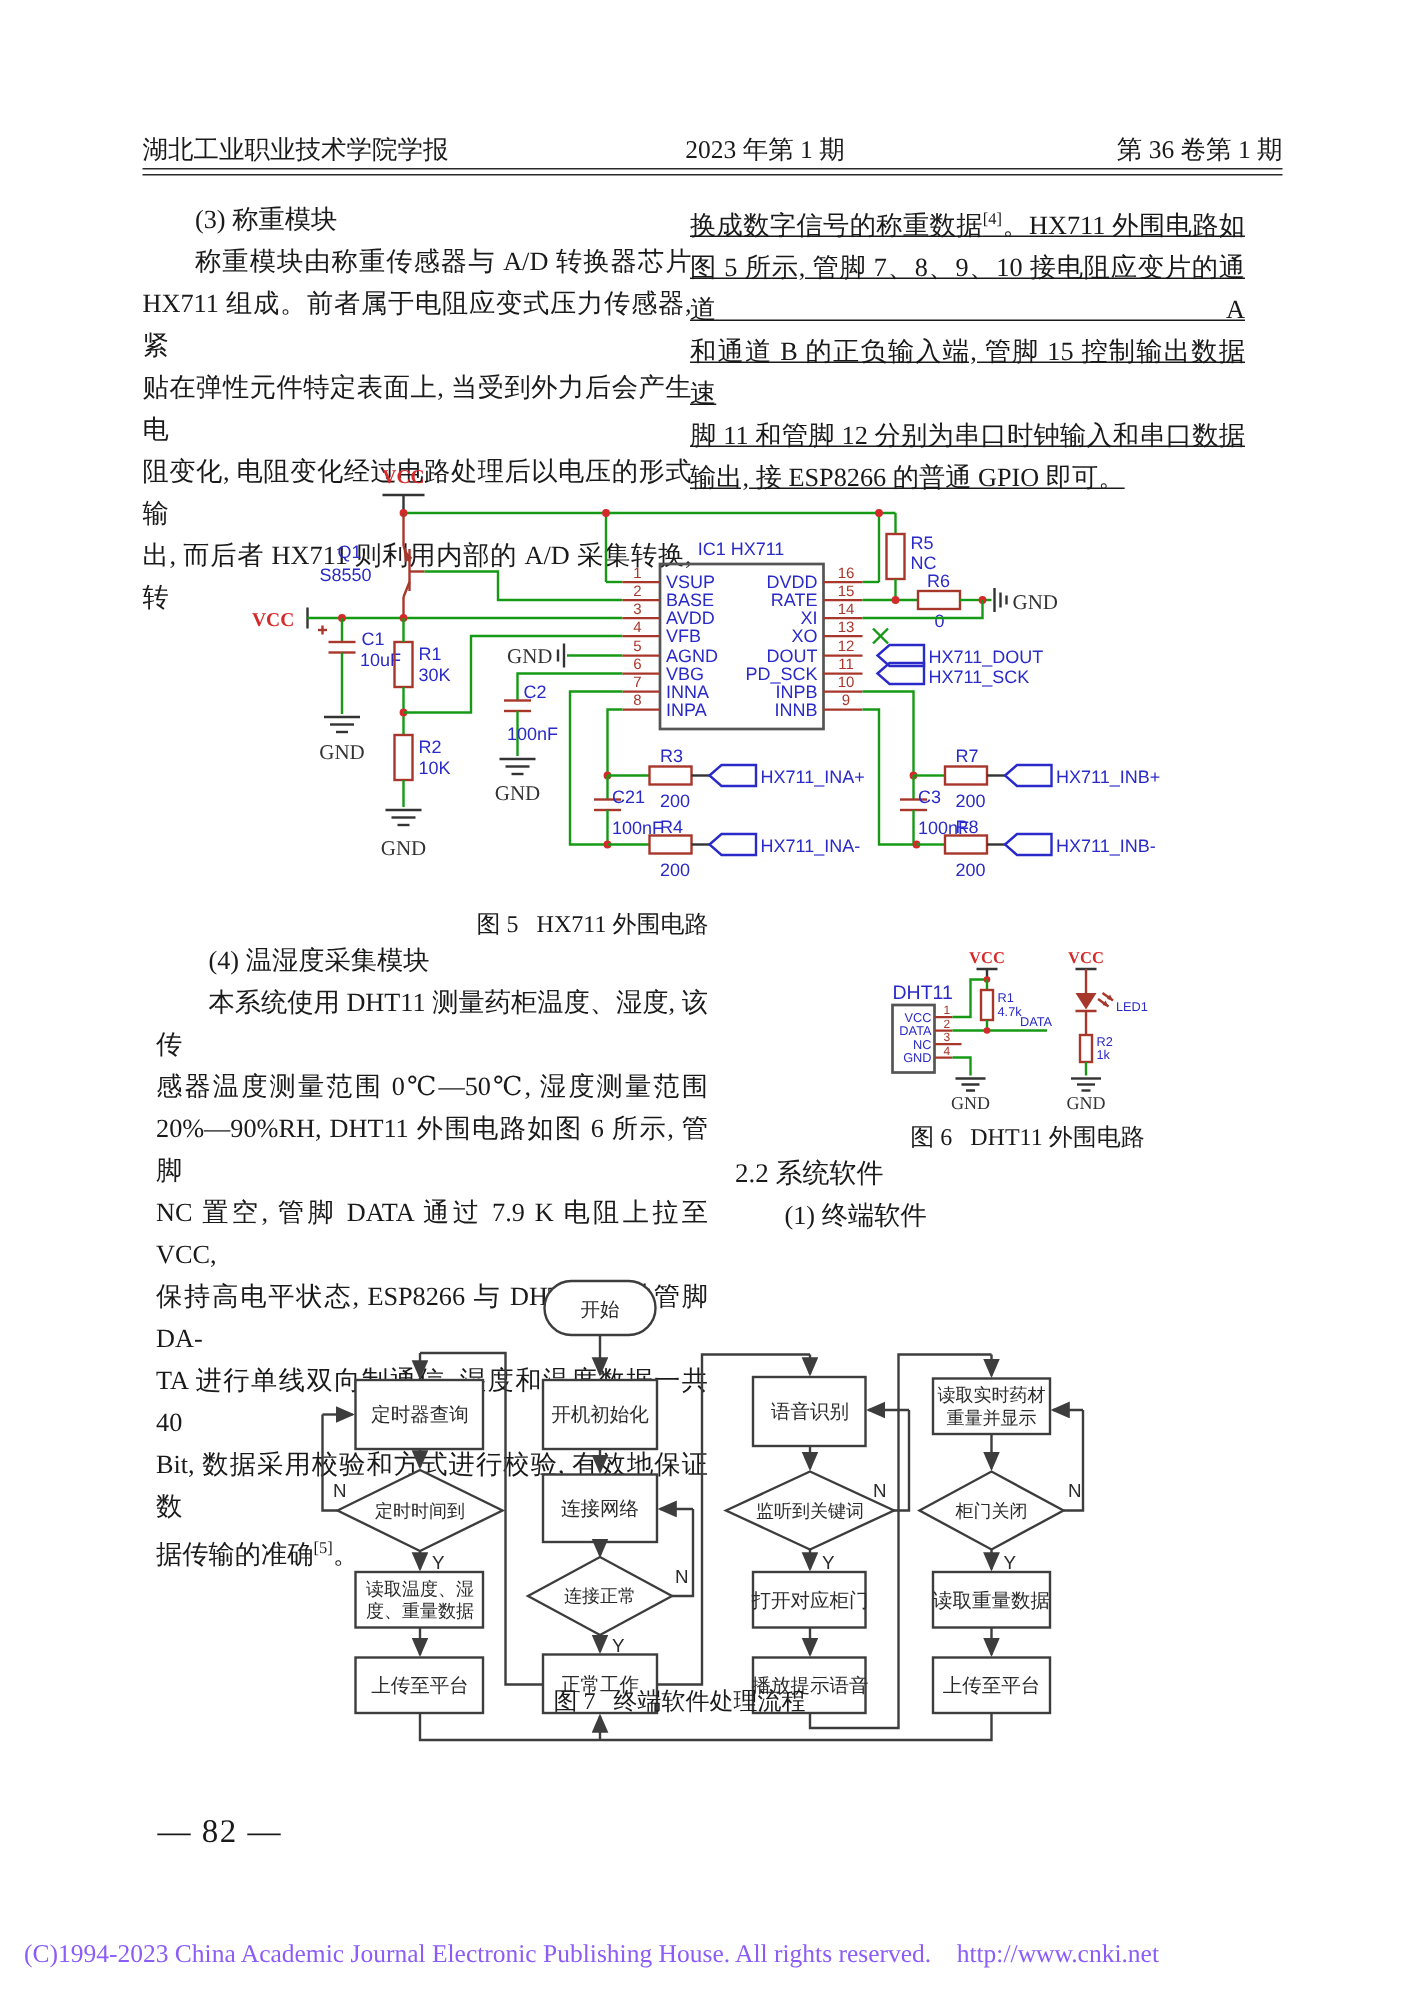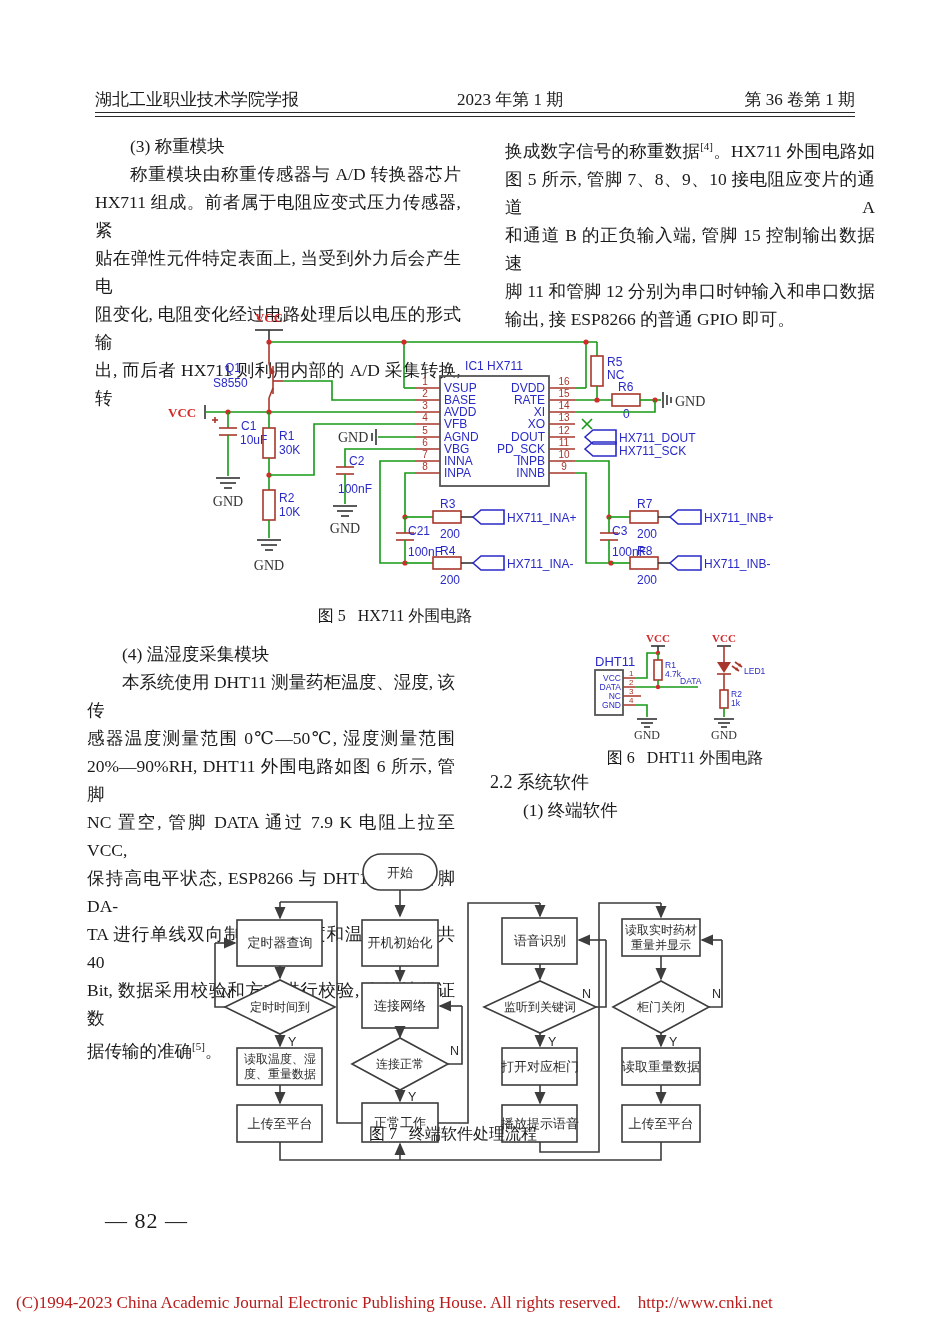--- a/index.html
+++ b/index.html
@@ -9,21 +9,21 @@
   .hdr{font-size:17px;white-space:nowrap;}
   .rule2{height:3px;border-top:1.6px solid #2a2a2a;border-bottom:1.6px solid #2a2a2a;}
   .col{font-size:17.5px;}
   .tline{width:100%;font-size:17.5px;line-height:28px;text-align:justify;text-align-last:justify;}
   .tline.noj{text-align:left;text-align-last:left;}
   .ind{text-indent:2em;}
   sup.ref{font-size:11px;vertical-align:super;}
   .cap{font-size:16px;text-align:center;white-space:pre;}
   .h2{font-size:18px;white-space:nowrap;}
   .pageno{font-size:22px;letter-spacing:1px;}
-  .footer{font-size:17px;color:#b91c1c;white-space:pre;font-family:"Liberation Serif","DejaVu Serif",serif;}
+  .footer{font-size:17px;color:#8b5cf6;white-space:pre;font-family:"Liberation Serif","DejaVu Serif",serif;}
   
   svg text{font-family:"Liberation Sans","DejaVu Sans",sans-serif;}
   .wire{stroke:#169a16;stroke-width:1.6;fill:none;}
   .comp{stroke:#a8372b;stroke-width:1.6;fill:none;}
   .compf{fill:#a8372b;stroke:none;}
   .stub{stroke:#a8372b;stroke-width:1.5;fill:none;}
   .dot{fill:#d42a2a;stroke:none;}
   .lblb{fill:#2a2ac8;font-size:12px;}
   .lblb-s{fill:#2a2ac8;font-size:8.5px;}
   .pinno{fill:#a8372b;font-size:10px;}
@@ -51,21 +51,21 @@
 
   <div class="abs" style="left:95px;top:132px;width:366px;">
     <div class="tline noj ind">(3) 称重模块</div>
     <div class="tline ind">称重模块由称重传感器与 A/D 转换器芯片</div>
     <div class="tline">HX711 组成。前者属于电阻应变式压力传感器, 紧</div>
     <div class="tline">贴在弹性元件特定表面上, 当受到外力后会产生电</div>
     <div class="tline">阻变化, 电阻变化经过电路处理后以电压的形式输</div>
     <div class="tline">出, 而后者 HX711 则利用内部的 A/D 采集转换, 转</div>
   </div>
 
-  <div class="abs" style="left:505px;top:132px;width:370px;">
+  <div class="abs" style="left:460px;top:132px;width:370px;text-decoration:underline;">
     <div class="tline"><span>换成数字信号的称重数据</span><sup class="ref">[4]</sup><span>。HX711 外围电路如</span></div>
     <div class="tline">图 5 所示, 管脚 7、8、9、10 接电阻应变片的通道 A</div>
     <div class="tline">和通道 B 的正负输入端, 管脚 15 控制输出数据速</div>
     <div class="tline">脚 11 和管脚 12 分别为串口时钟输入和串口数据</div>
     <div class="tline noj">输出, 接 ESP8266 的普通 GPIO 即可。</div>
   </div>
 
   <svg class="abs" style="left:95px;top:306px;" width="780" height="300" viewBox="0 0 780 300">
     <defs></defs>
 
@@ -312,21 +312,21 @@
     <line class="wire" x1="516" y1="257" x2="535" y2="257"></line>
     <rect class="comp" x="535" y="251" width="28" height="12"></rect>
     <text x="542" y="249" class="lblb">R8</text>
     <text x="542" y="278" class="lblb">200</text>
     <line class="earth" x1="563" y1="257" x2="575" y2="257"></line>
     <polygon class="netconn" points="575,257 583,250 606,250 606,264 583,264"></polygon>
     <text x="609" y="262" class="lblb">HX711_INB-</text>
   </svg>
   <div class="abs cap" style="left:0;top:606px;width:790px;">图 5   HX711 外围电路</div>
 
-  <div class="abs" style="left:87px;top:626px;width:368px;margin-top:14px;">
+  <div class="abs" style="left:104px;top:626px;width:368px;">
     <div class="tline noj ind">(4) 温湿度采集模块</div>
     <div class="tline ind">本系统使用 DHT11 测量药柜温度、湿度, 该传</div>
     <div class="tline">感器温度测量范围 0℃—50℃, 湿度测量范围</div>
     <div class="tline">20%—90%RH, DHT11 外围电路如图 6 所示, 管脚</div>
     <div class="tline">NC 置空, 管脚 DATA 通过 7.9 K 电阻上拉至 VCC,</div>
     <div class="tline">保持高电平状态, ESP8266 与 DHT11 通过管脚 DA-</div>
     <div class="tline">TA 进行单线双向制通信, 湿度和温度数据一共 40</div>
     <div class="tline">Bit, 数据采用校验和方式进行校验, 有效地保证数</div>
     <div class="tline noj"><span>据传输的准确</span><sup class="ref">[5]</sup><span>。</span></div>
   </div>

